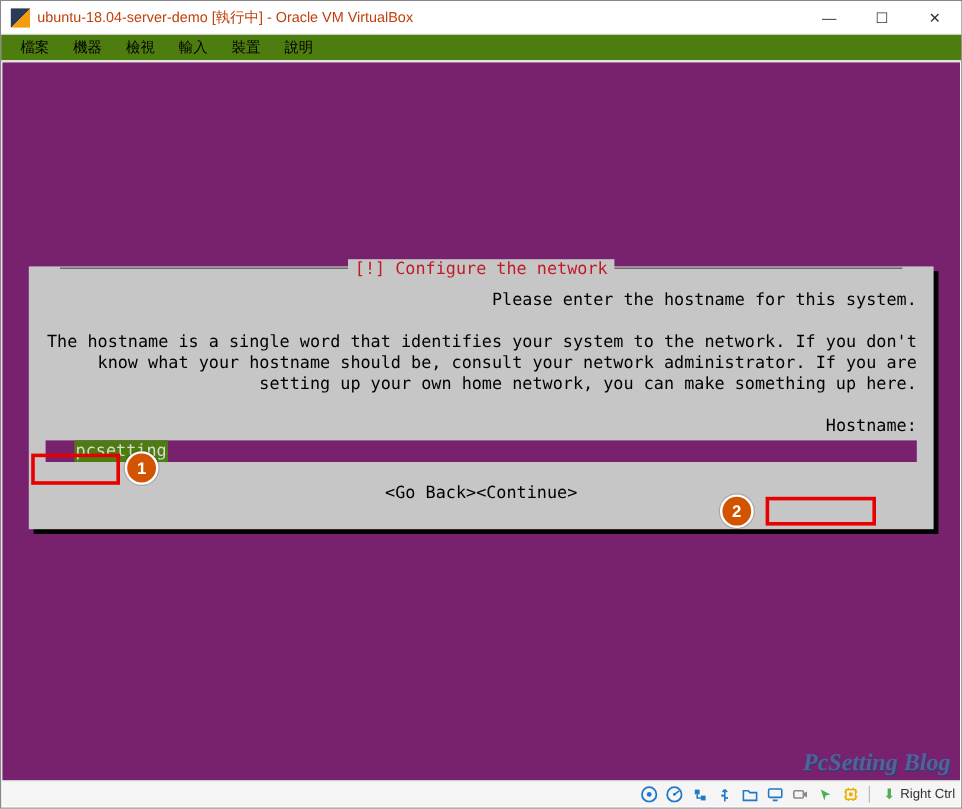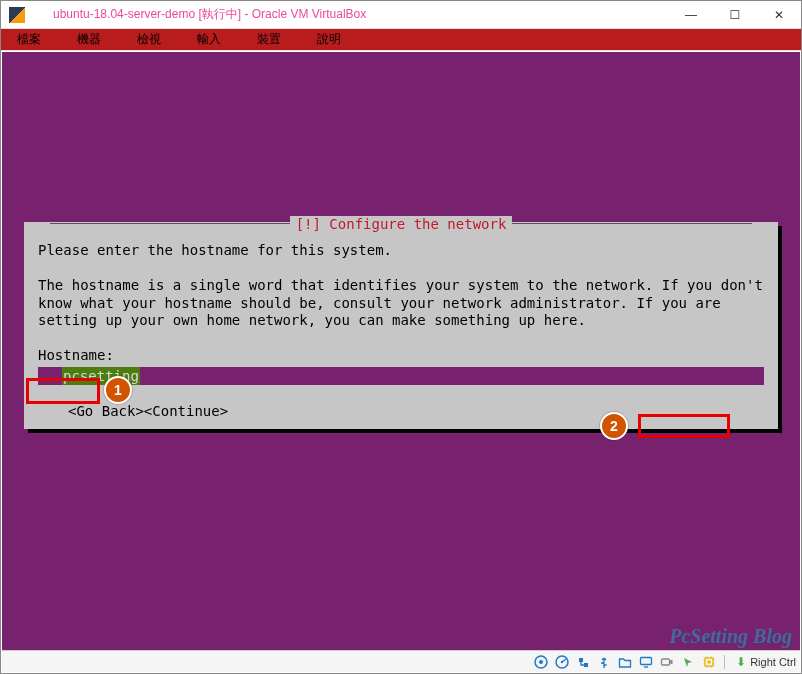--- a/index.html
+++ b/index.html
@@ -22,36 +22,36 @@
     height:28px;
     display:flex; align-items:center;
     background:#ffffff;
     border-bottom:1px solid #e0e0e0;
   }
   .titlebar .app-icon {
     width:16px; height:16px; margin:0 6px 0 8px;
     background:linear-gradient(135deg,#2b3a55 50%,#f39c12 50%);
   }
   .titlebar .title {
-    flex:1; font-size:12px; color:#ec4899;
-    white-space:nowrap; overflow:hidden;margin-left:22px;
+    flex:1; font-size:12px; color:#c2410c;
+    white-space:nowrap; overflow:hidden;
   }
   .titlebar .winbtns { display:flex; }
   .titlebar .winbtn {
     width:44px; height:28px;
     display:flex; align-items:center; justify-content:center;
     font-size:12px; color:#333;
   }
   
   .menubar {
     height:22px;
     display:flex; align-items:center;
     padding:0 6px;
-    gap:16px;
-    background:#b91c1c;
+    gap:0;
+    background:#4d7c0f;
     border-bottom:1px solid #e0e0e0;
     font-size:12px;
     font-family:"Microsoft JhengHei","PMingLiU",sans-serif;
   }
   .menubar .menuitem { padding:2px 10px; }
   
   .vm-screen {
     position:absolute;
     left:1px; right:1px;
     top:51px;
@@ -61,21 +61,21 @@
     font-size:14px;
     color:#000;
   }
   
   .dialog {
     position:absolute;
     left:22px; right:22px;
     top:170px;
     background:#c6c6c6;
     box-shadow: 4px 4px 0 #000;
-    padding:6px 14px 10px 14px;
+    padding:6px 14px 22px 14px;
   }
   .dialog-title-row{
     position:relative;
     text-align:center;
     height:12px;
     margin-top:-12px;
   }
   .dialog .rule {
     position:absolute; left:12px; right:12px; top:7px;
     border-top:1px solid #555;
@@ -85,20 +85,21 @@
     display:inline-block;
     background:#c6c6c6;
     padding:0 6px;
     color:#c01c28;
     font-weight:normal;
   }
   .dialog .body {
     margin-top:14px;
     white-space:pre-wrap;
     line-height:1.25;
+    text-align:right;
   }
   .dialog .field-row{
     position:relative;
     margin-top:2px;
     height:22px;
   }
   .hostname-bar{
     position:absolute; left:0; right:0; top:0;
     height:18px;
     background:#77216f;
@@ -106,21 +107,21 @@
   .hostname-text{
     position:absolute; left:2px; top:0;
     color:#d8d8d8;
     background:#4d7c0f;
     padding:0 1px;
     height:18px; line-height:18px;margin-left:22px;
   }
   .button-row{
     margin-top:14px;
     display:flex;
-    justify-content:flex-start;
+    justify-content:center;
     padding:0 30px 0 30px;
   }
   .tui-btn{
     font-family:inherit;
   }
   .continue-sel{
     color:#000000;
   }
   
   .anno-box{

